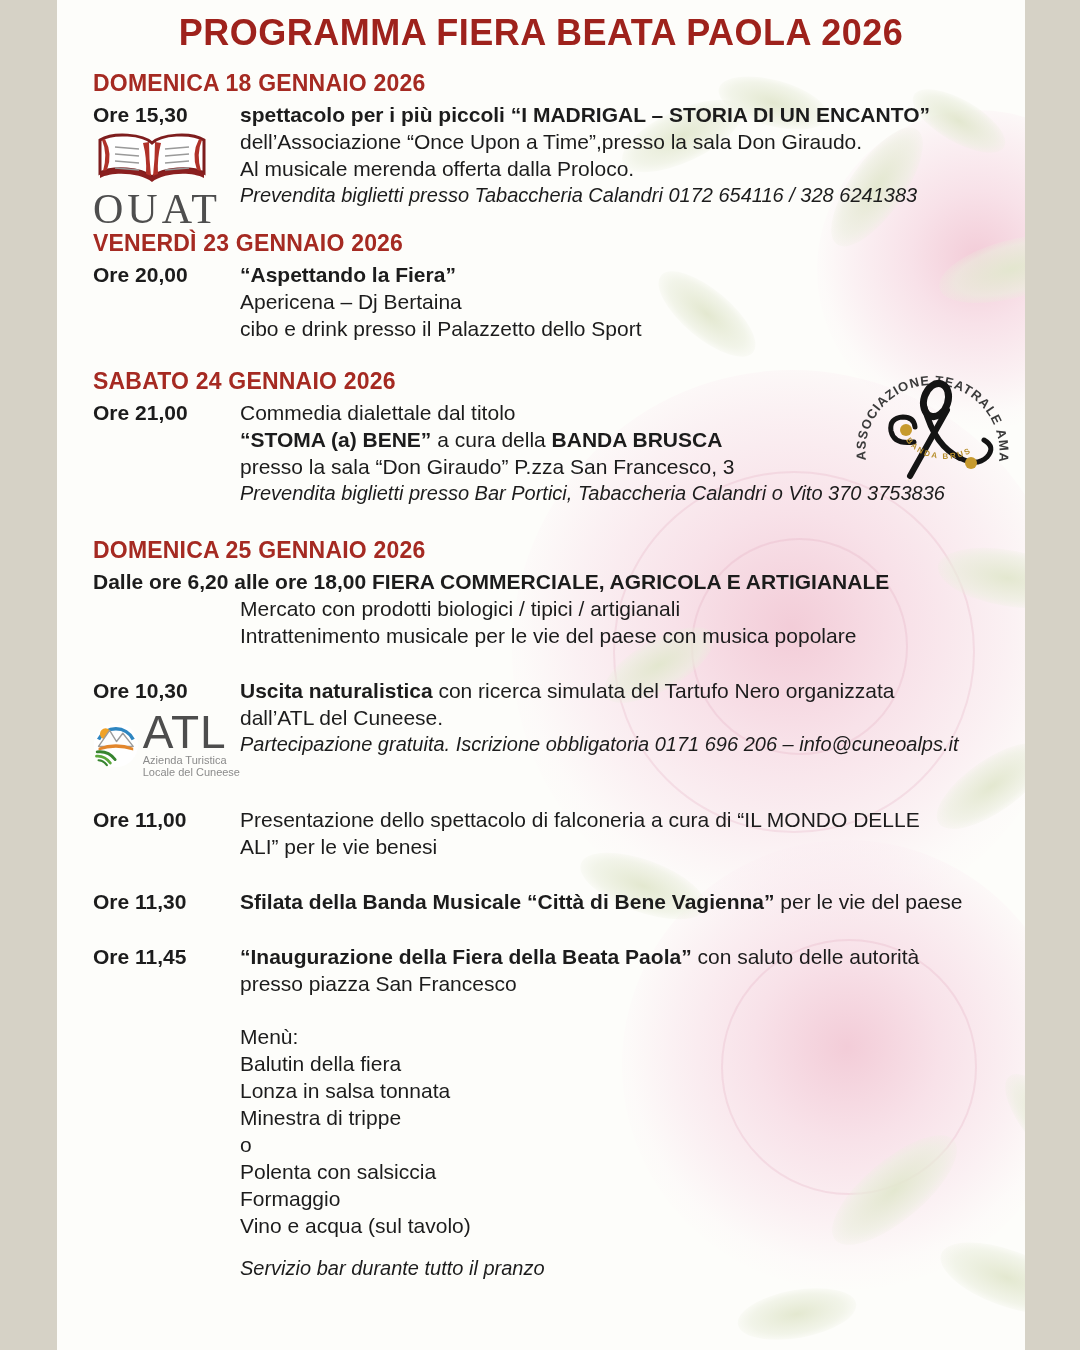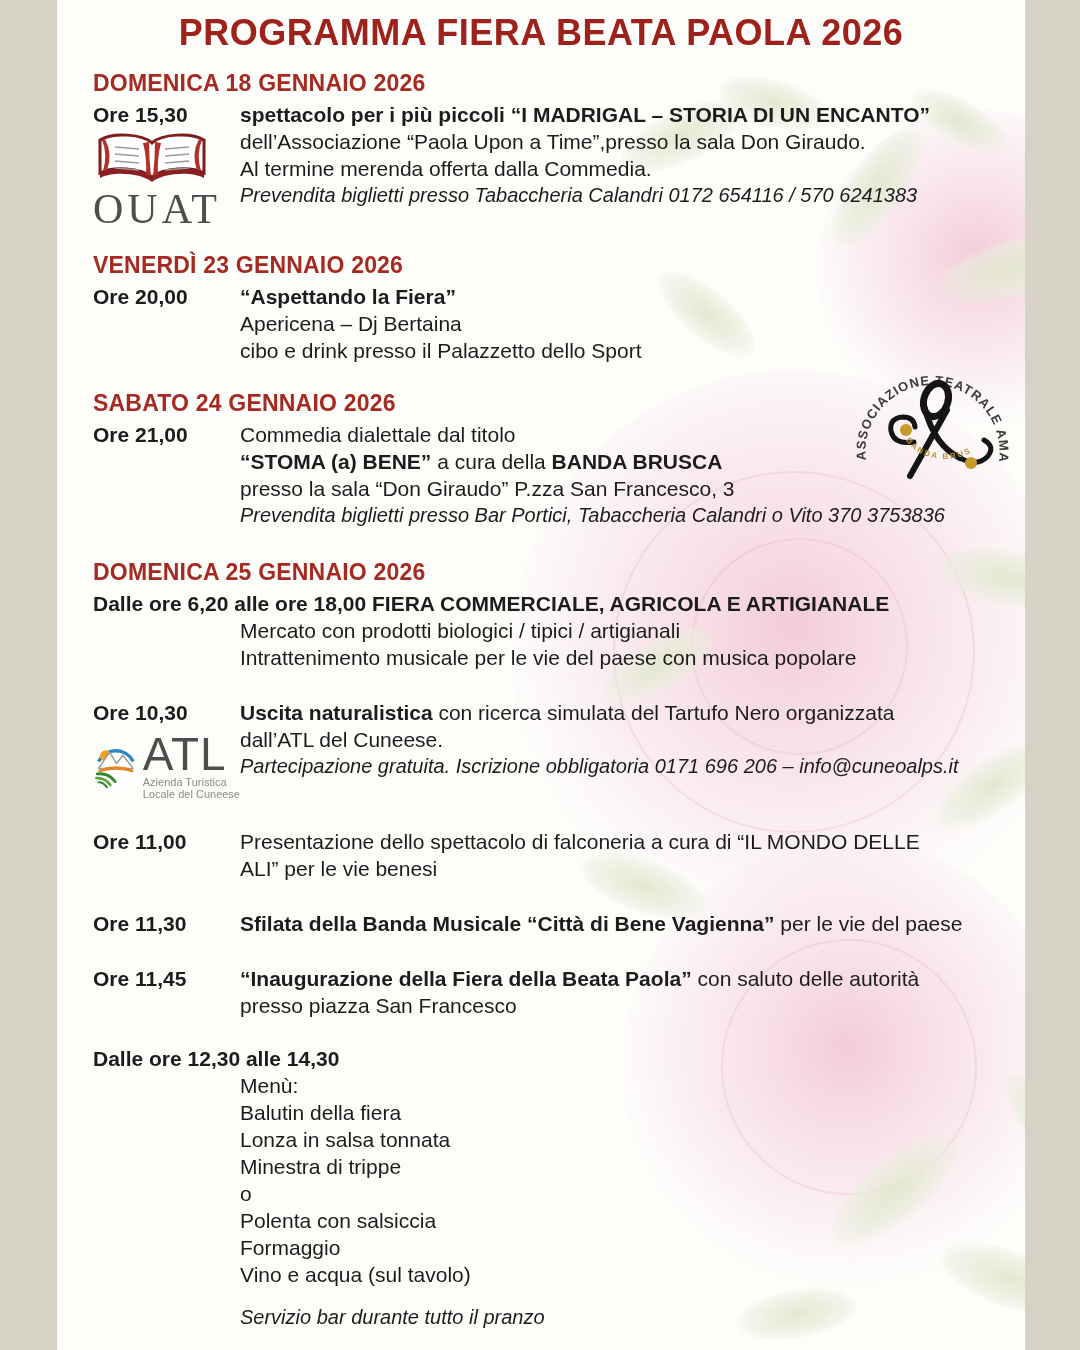--- a/index.html
+++ b/index.html
@@ -157,28 +157,28 @@
                   <line x1="72" y1="26" x2="96" y2="24"></line>
                 <line x1="72" y1="33" x2="96" y2="31"></line>
                   <line x1="72" y1="40" x2="96" y2="38"></line>
               </g>
             </svg>
             <div class="ouat-word">OUAT</div>
           </div>
         </div>
         <div class="lines">
           <div class="line"><span class="b">spettacolo per i più piccoli “I MADRIGAL – STORIA DI UN ENCANTO”</span></div>
-          <div class="line"><span>dell’Associazione “Paola Upon a Time”,presso la sala Don Giraudo.</span></div>
-          <div class="line"><span>Al termine merenda offerta dalla Commedia.</span></div>
-          <div class="line i"><span>Prevendita biglietti presso Tabaccheria Calandri 0172 654116 / 570 6241383</span></div>
-        </div>
-      </div>
-    </div>
-
-    <div class="sec" style="margin-top:22px">
+          <div class="line"><span>dell’Associazione “Once Upon a Time”,presso la sala Don Giraudo.</span></div>
+          <div class="line"><span>Al musicale merenda offerta dalla Proloco.</span></div>
+          <div class="line i"><span>Prevendita biglietti presso Tabaccheria Calandri 0172 654116 / 328 6241383</span></div>
+        </div>
+      </div>
+    </div>
+
+    <div class="sec" style="margin-top:0">
       <div class="sec-heading">VENERDÌ 23 GENNAIO 2026</div>
       <div class="event">
         <div class="tcol">
             <div class="time">Ore 20,00</div>
           </div>
         <div class="lines">
           <div class="line"><span class="b">“Aspettando la Fiera”</span></div>
           <div class="line"><span>Apericena – Dj Bertaina</span></div>
           <div class="line"><span>cibo e drink presso il Palazzetto dello Sport</span></div>
         </div>
@@ -262,21 +262,20 @@
             <div class="time">Ore 11,45</div>
           </div>
         <div class="lines">
           <div class="line"><span class="b">“Inaugurazione della Fiera della Beata Paola”</span><span> con saluto delle autorità</span></div>
           <div class="line"><span>presso piazza San Francesco</span></div>
         </div>
       </div>
     </div>
 
     <div class="lunch">
-      <div class="bline">Dalle ore 12,30 alle 14,30</div>
       <div class="menu indent">
         <div class="line b" style="font-weight:normal">Menù:</div>
         <div class="line">Balutin della fiera</div>
         <div class="line">Lonza in salsa tonnata</div>
         <div class="line">Minestra di trippe</div>
         <div class="line">o</div>
         <div class="line">Polenta con salsiccia</div>
         <div class="line">Formaggio</div>
         <div class="line">Vino e acqua (sul tavolo)</div>
         <div class="line i footer-note">Servizio bar durante tutto il pranzo</div>

